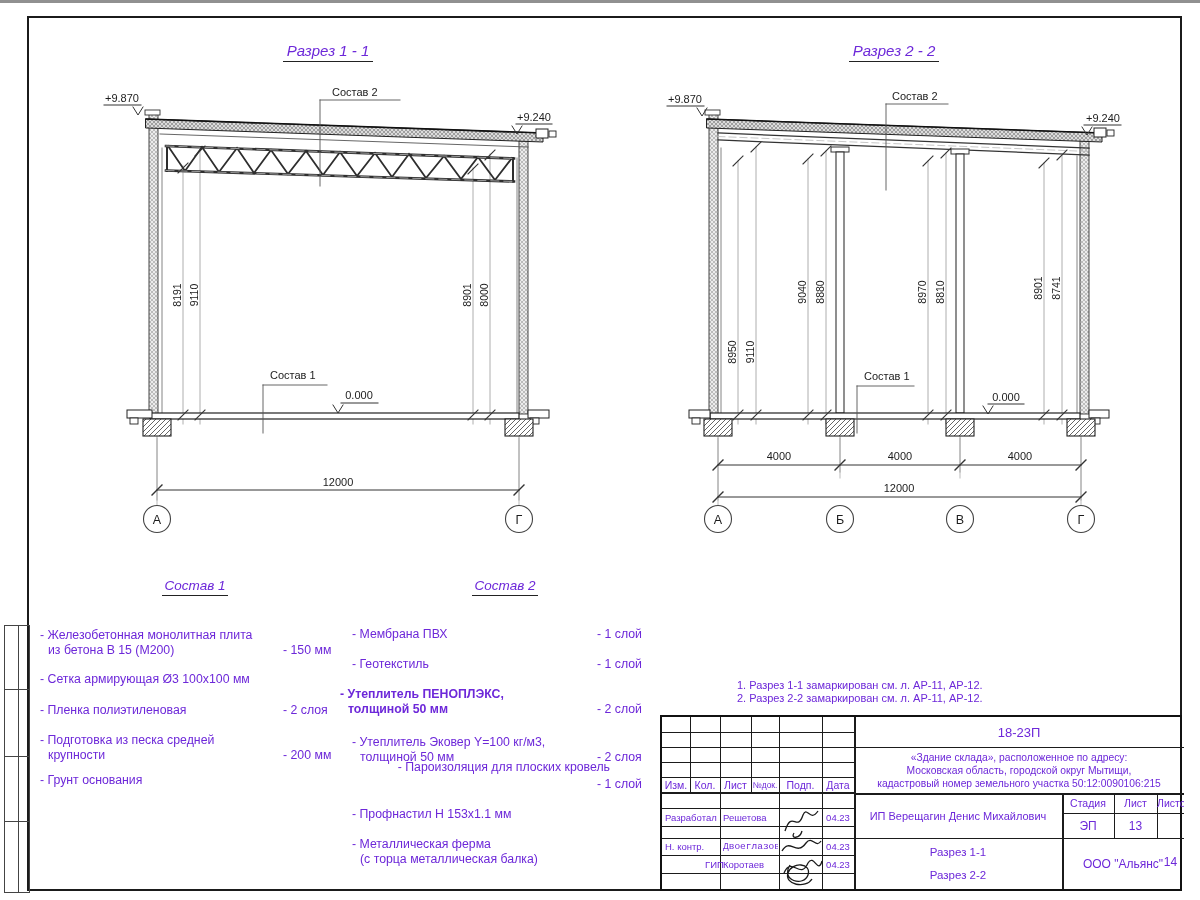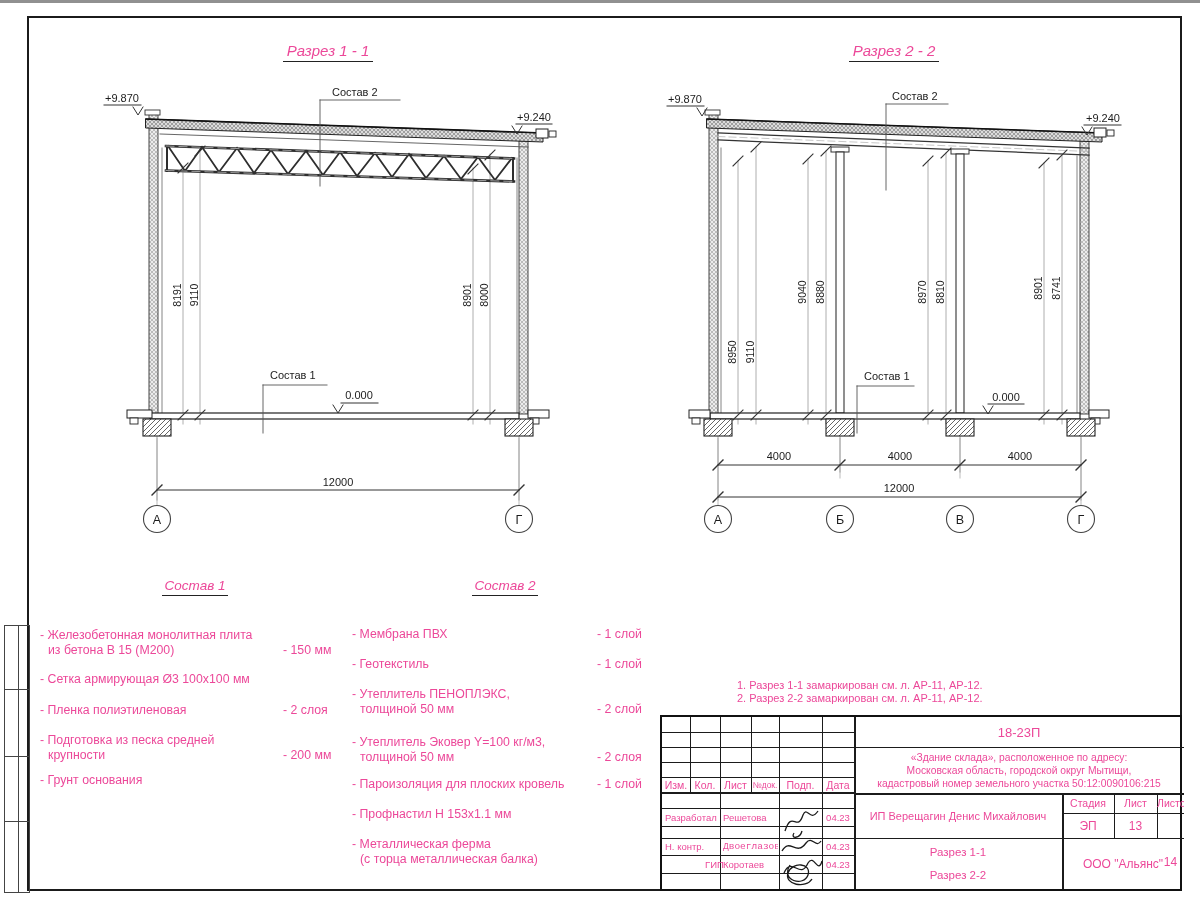--- a/index.html
+++ b/index.html
@@ -1,17 +1,17 @@
 <!DOCTYPE html>
 <html><head>
 <meta charset="utf-8">
 <style>
   html,body{margin:0;padding:0;background:#fff;}
   .page{position:relative;width:1200px;height:900px;background:#fff;overflow:hidden;
-        font-family:"Liberation Sans",sans-serif;color:#ec4899;}
+        font-family:"Liberation Sans",sans-serif;color:#6d28d9;}
   .abs{position:absolute;}
   .ln{position:absolute;background:#1b1b1b;}
   .title{font-style:italic;font-size:15px;text-align:center;}
   .title span{border-bottom:1.2px solid #222;padding:0 4px 2px 4px;}
   .listhead{font-style:italic;font-size:13.5px;text-align:center;}
   .listhead span{border-bottom:1.2px solid #222;padding:0 3px 2px 3px;}
   .item{position:absolute;font-size:12.3px;line-height:15px;white-space:pre-line;
         text-indent:-8px;padding-left:8px;width:250px;}
   .val{position:absolute;font-size:12.3px;line-height:15px;width:90px;}
   .note{font-size:11px;line-height:12.5px;}
@@ -300,27 +300,27 @@
     <div class="val" style="left:253px;top:170px;">- 200 мм</div>
     <div class="item" style="left:10px;top:195px;">- Грунт основания</div>
   </div>
 
   <div class="abs" style="left:340px;top:578px;width:330px;height:300px;">
     <div class="listhead"><span>Состав 2</span></div>
     <div class="item" style="left:12px;top:49px;">- Мембрана ПВХ</div>
     <div class="val" style="left:257px;top:49px;">- 1 слой</div>
     <div class="item" style="left:12px;top:79px;">- Геотекстиль</div>
     <div class="val" style="left:257px;top:79px;">- 1 слой</div>
-    <div class="item" style="left:12px;top:109px;">- Утеплитель ПЕНОПЛЭКС,
+    <div class="item" style="left:0;top:109px;font-weight:bold;">- Утеплитель ПЕНОПЛЭКС,
 толщиной 50 мм</div>
     <div class="val" style="left:257px;top:124px;">- 2 слой</div>
     <div class="item" style="left:12px;top:157px;">- Утеплитель Эковер Y=100 кг/м3,
 толщиной 50 мм</div>
     <div class="val" style="left:257px;top:172px;">- 2 слоя</div>
-    <div class="item" style="left:12px;top:199px;">- Пароизоляция для плоских кровель</div>
+    <div class="item" style="left:12px;top:182px;text-align:right;">- Пароизоляция для плоских кровель</div>
     <div class="val" style="left:257px;top:199px;">- 1 слой</div>
     <div class="item" style="left:12px;top:229px;">- Профнастил Н 153х1.1 мм</div>
     <div class="item" style="left:12px;top:259px;">- Металлическая ферма
 (с торца металлическая балка)</div>
   </div>
 
   <div class="abs" style="left:737px;top:679px;width:280px;">
     <div class="note">1. Разрез 1-1 замаркирован см. л. АР-11, АР-12.</div>
     <div class="note">2. Разрез 2-2 замаркирован см. л. АР-11, АР-12.</div>
   </div>

